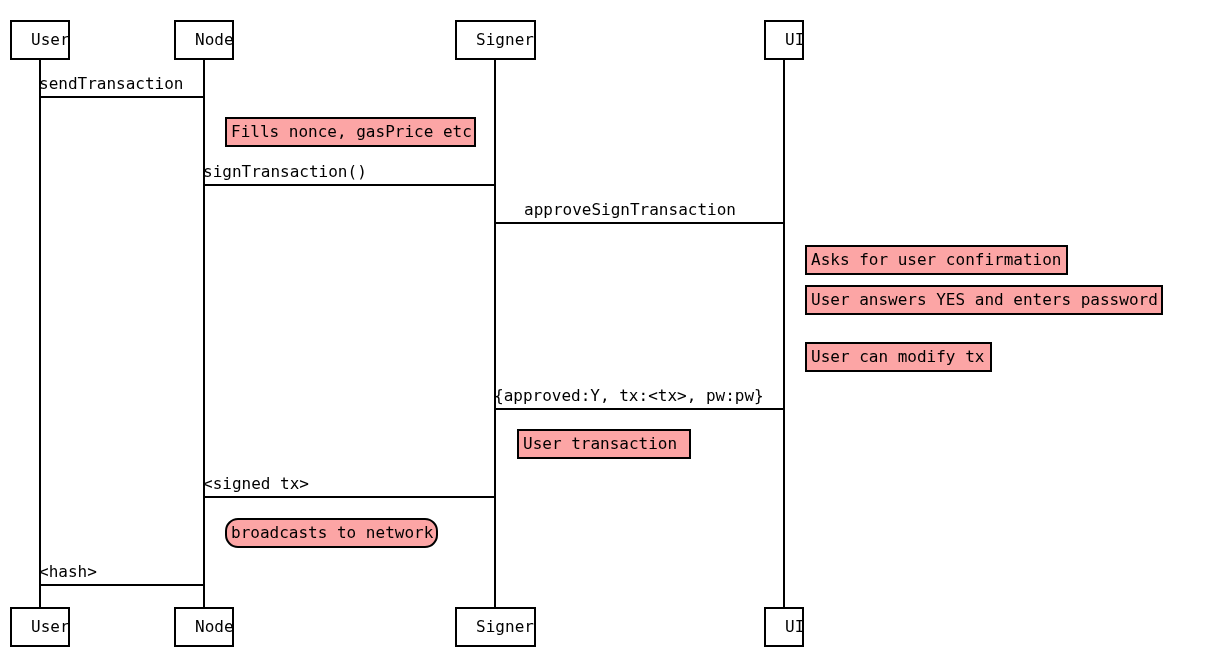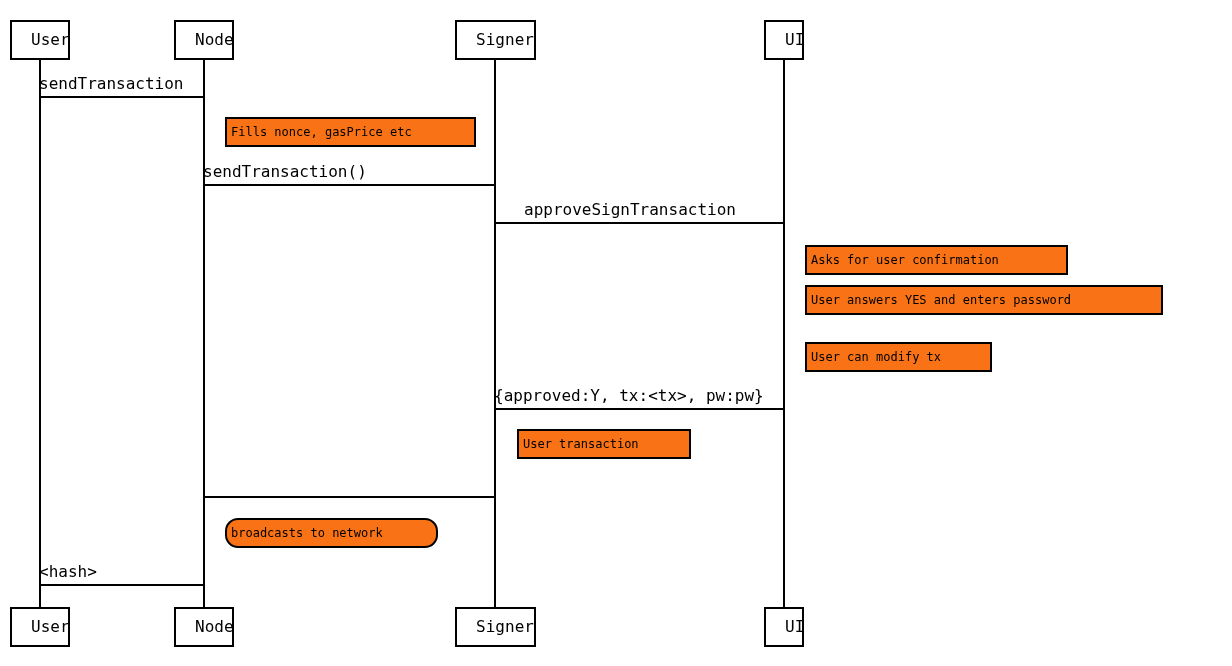--- a/index.html
+++ b/index.html
@@ -49,23 +49,23 @@
     font-size: 16px;
     line-height: 18px;
     white-space: nowrap;
     z-index: 2;
   }
   .note {
     position: absolute;
     box-sizing: border-box;
     height: 30px;
     border: 2px solid #000;
-    background: #f97316;
+    background: #fca5a5;
     padding: 2px 4px;
-    font-size: 12px;
+    font-size: 16px;
     line-height: 22px;
     white-space: nowrap;
     z-index: 3;
   }
 </style>
 </head>
 <body>
 
 <div id="diagram">
 
@@ -82,35 +82,36 @@
   <div class="actor-box" style="left:10px;  top:607px; width:60px;">User</div>
   <div class="actor-box" style="left:174px; top:607px; width:60px;">Node</div>
   <div class="actor-box" style="left:455px; top:607px; width:81px;">Signer</div>
   <div class="actor-box" style="left:764px; top:607px; width:40px;">UI</div>
 
   <div class="msg-label" style="left:39px; top:75px; width:166px;">sendTransaction</div>
   <div class="msg-line" style="left:39px; top:96px; width:166px;"></div>
 
   <div class="note" style="left:225px; top:117px; width:251px;">Fills nonce, gasPrice etc</div>
 
-  <div class="msg-label" style="left:203px; top:163px; width:293px;">sendTransaction()</div>
+  <div class="msg-label" style="left:203px; top:163px; width:293px;">signTransaction()</div>
   <div class="msg-line" style="left:203px; top:184px; width:293px;"></div>
 
   <div class="msg-label" style="left:524px; top:201px; width:234px;">approveSignTransaction</div>
   <div class="msg-line" style="left:494px; top:222px; width:291px;"></div>
 
   <div class="note" style="left:805px; top:245px; width:263px;">Asks for user confirmation</div>
   <div class="note" style="left:805px; top:285px; width:358px;">User answers YES and enters password</div>
   <div class="note" style="left:805px; top:342px; width:187px;">User can modify tx</div>
 
   <div class="msg-label" style="left:494px; top:387px; width:291px;">{approved:Y, tx:&lt;tx&gt;, pw:pw}</div>
   <div class="msg-line" style="left:494px; top:408px; width:291px;"></div>
 
   <div class="note" style="left:517px; top:429px; width:174px;">User transaction</div>
 
+  <div class="msg-label" style="left:203px; top:475px; width:293px;">&lt;signed tx&gt;</div>
   <div class="msg-line" style="left:203px; top:496px; width:293px;"></div>
 
   <div class="note" style="left:225px; top:518px; width:213px;border-radius:13px;">broadcasts to network</div>
 
   <div class="msg-label" style="left:39px; top:563px; width:166px;">&lt;hash&gt;</div>
   <div class="msg-line" style="left:39px; top:584px; width:166px;"></div>
 
 </div>
 
 </body></html>

